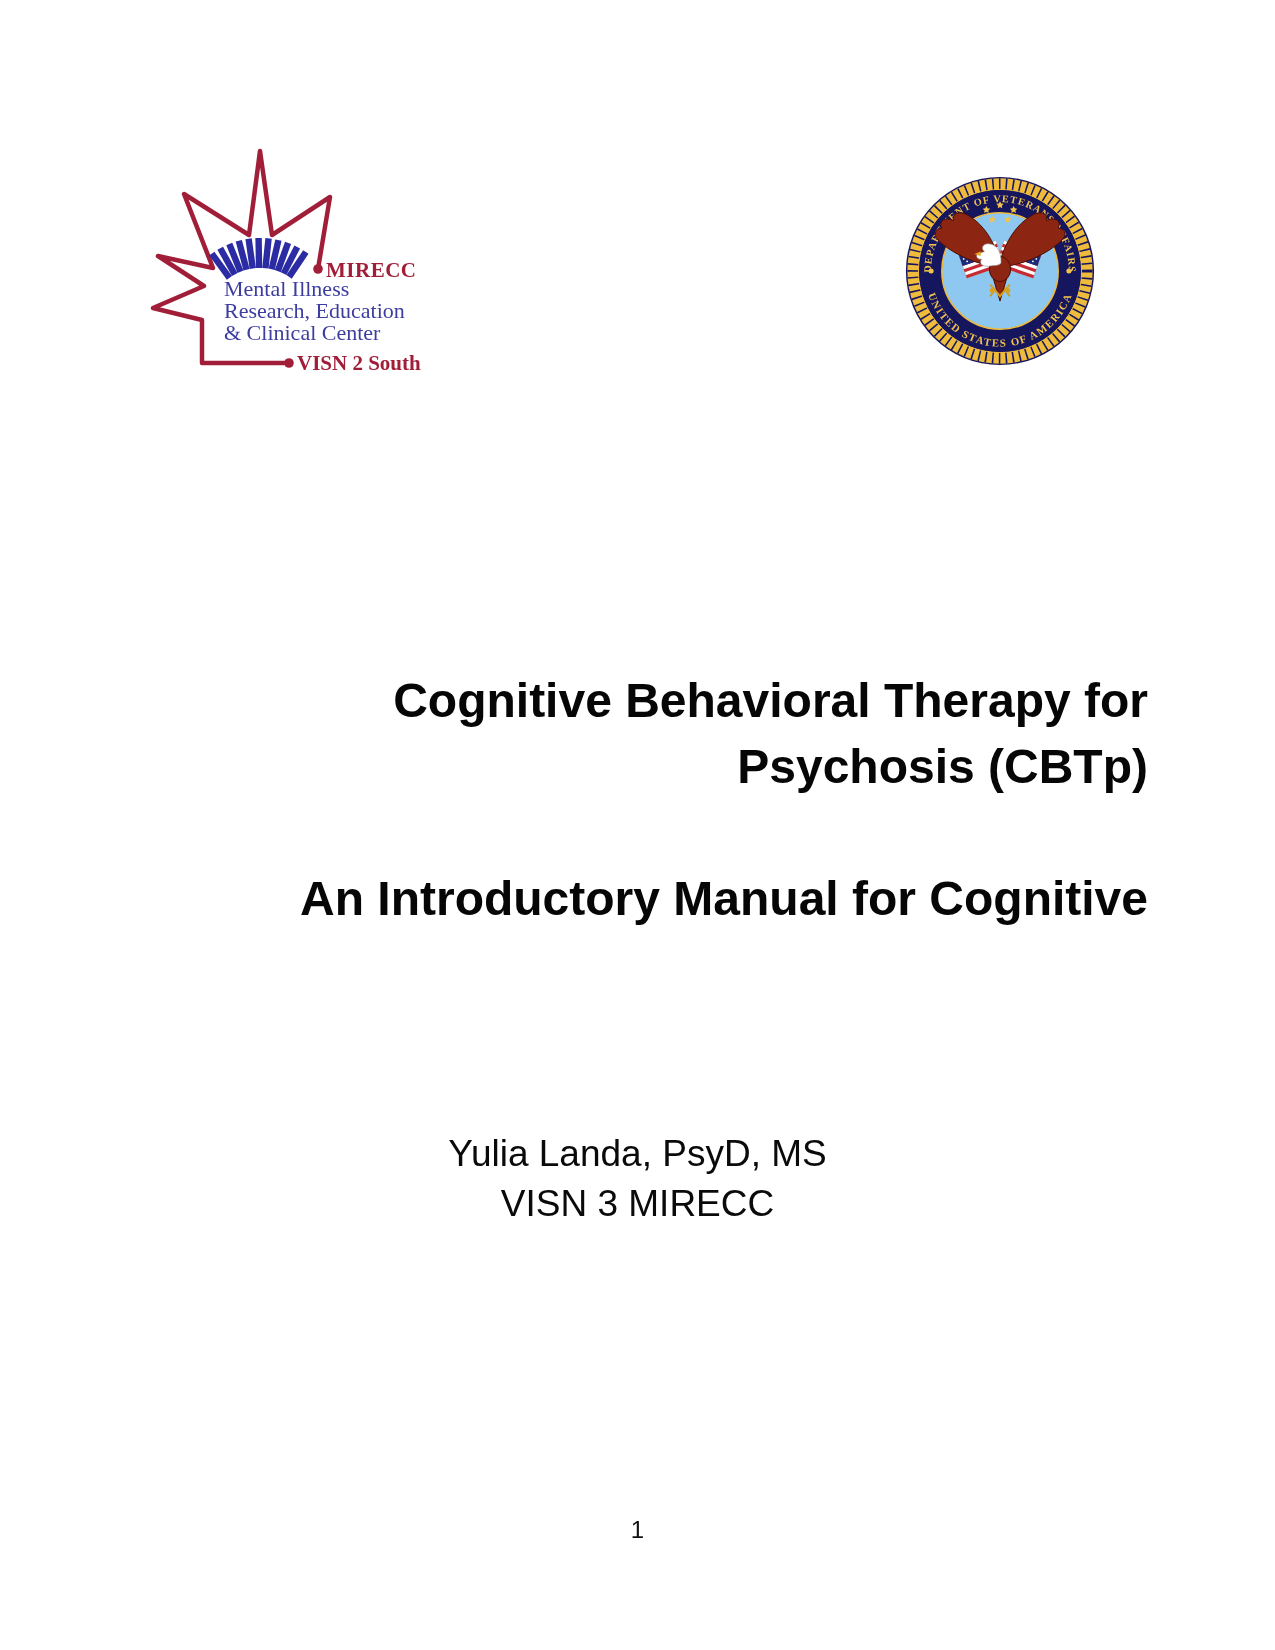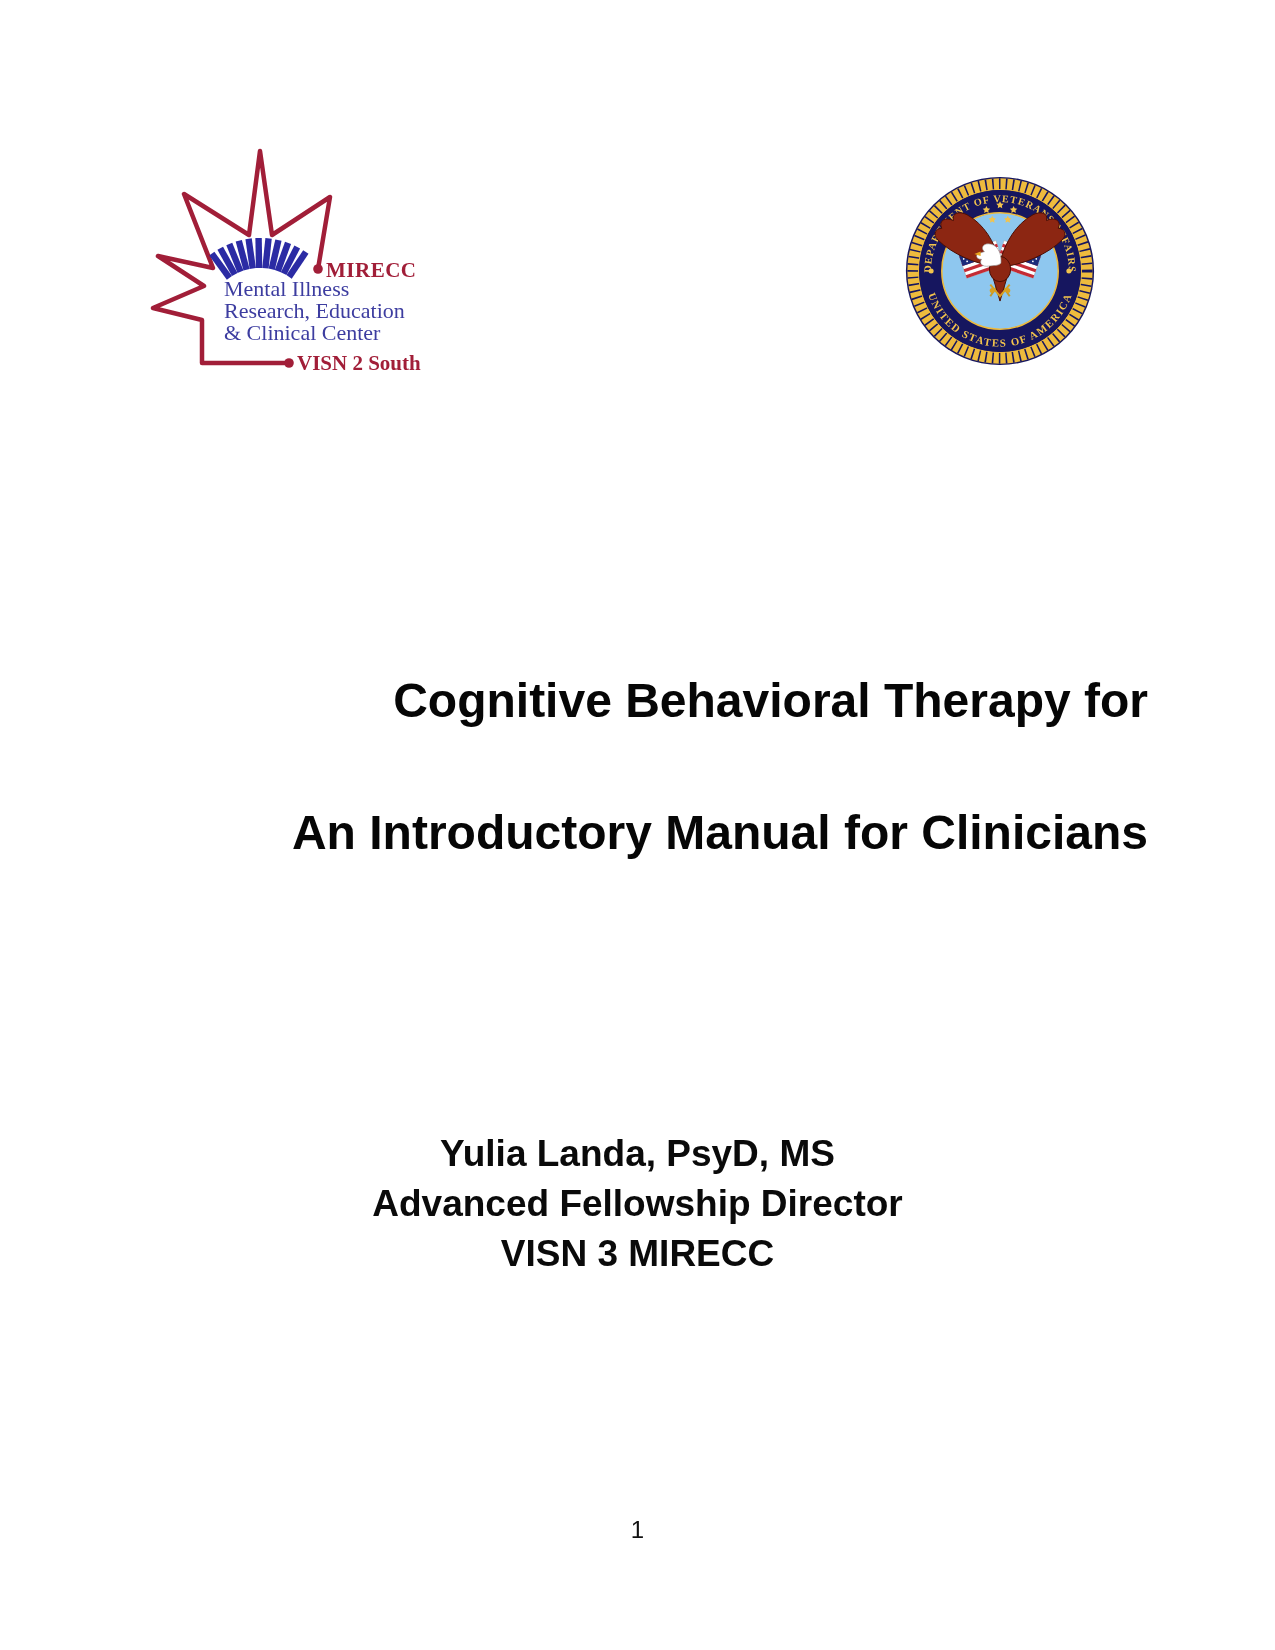--- a/index.html
+++ b/index.html
@@ -27,21 +27,21 @@
   .va-seal{position:absolute;left:903px;top:174px;width:194px;height:194px;}
   .title-block{
     position:absolute;left:127px;top:668px;width:1021px;
     text-align:right;color:#060606;
     font-weight:bold;font-size:48px;line-height:66px;
   }
   .title-spacer{height:66px;}
   .author-block{
     position:absolute;left:127px;top:1129px;width:1021px;
     text-align:center;color:#0a0a0a;
-    font-weight:700;font-size:37px;line-height:50px;
+    font-weight:400;font-size:37px;line-height:50px;
   }
   .page-number{
     position:absolute;left:127px;top:1516px;width:1021px;
     text-align:center;color:#111;
     font-size:24px;line-height:28px;
   }
 </style>
 </head>
 <body>
 
@@ -160,25 +160,25 @@
     <path d="M80,80 L73.5,82.5 L80,84.5 Z" fill="#E8A51E"></path>
     <g fill="#D8A020">
       <path d="M90,114 L100,126 L110,114" fill="none" stroke="#D8A020" stroke-width="2"></path>
       <circle cx="92" cy="120" r="2.6"></circle>
       <circle cx="108" cy="120" r="2.6"></circle>
     </g>
   </svg>
 
   <div class="title-block">
     <div>Cognitive Behavioral Therapy for</div>
+    <div>Psychosis (CBTp)</div>
     <div class="title-spacer"></div>
-    <div>An Introductory Manual for Clinicians</div>
+    <div>An Introductory Manual for Cognitive</div>
   </div>
 
   <div class="author-block">
     <div>Yulia Landa, PsyD, MS</div>
-    <div>Advanced Fellowship Director</div>
     <div>VISN 3 MIRECC</div>
   </div>
 
   <div class="page-number">1</div>
 
 </div>
 
 </body></html>

